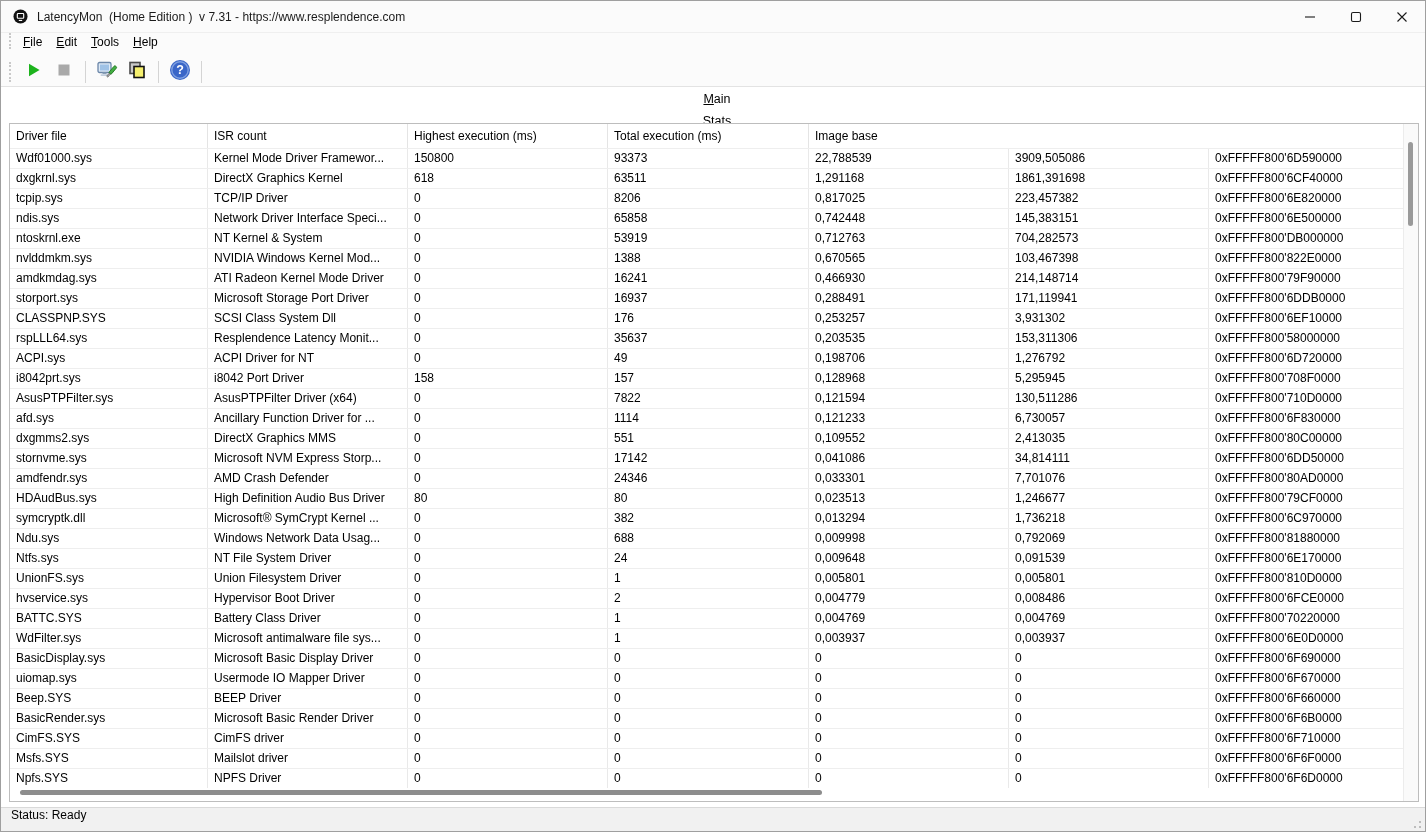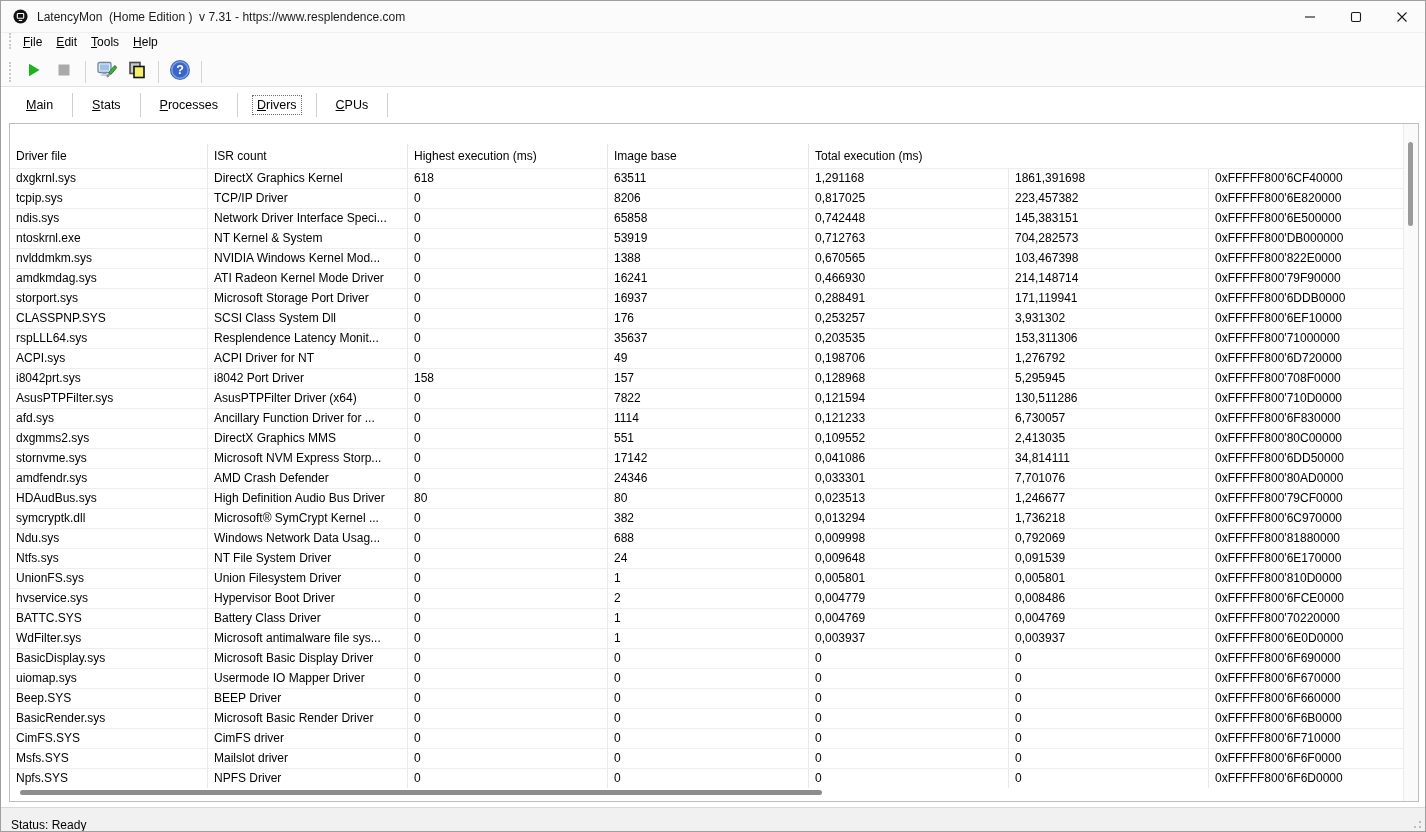--- a/index.html
+++ b/index.html
@@ -21,43 +21,43 @@
   .menubar::before{content:"";width:0;height:16px;border-left:2px dotted #c9c9c9;margin-right:5px;}
   .menu-item{padding:2px 7px;cursor:default;}
   
   .toolbar{position:absolute;left:0;top:56px;width:100%;height:30px;background:#fbfbfb;
     display:flex;align-items:center;padding-left:8px;box-sizing:border-box;border-bottom:1px solid #e3e3e3;}
   .toolbar::before{content:"";width:0;height:20px;border-left:2px dotted #c9c9c9;margin-right:8px;}
   .tbtn{width:26px;height:24px;display:flex;align-items:center;justify-content:center;margin:0 2px;cursor:default;}
   .tsep-v{width:1px;height:22px;background:#d4d4d4;margin:0 6px;}
   
   .tabbar{position:absolute;left:0;top:87px;width:100%;height:33px;background:#ffffff;
-    display:flex;align-items:center;padding-left:8px;box-sizing:border-box;font-size:12.5px;}
+    display:flex;align-items:center;padding-left:8px;box-sizing:border-box;font-size:12.5px;flex-direction:column;}
   .tab{padding:4px 12px;cursor:default;white-space:nowrap;}
   .tab .tlabel{padding:2px 4px;border:1px dotted transparent;}
   .tab.selected .tlabel{border:1px dotted #6e6e6e;text-align:center;}
   .tabsep{width:1px;height:24px;background:#cfcfcf;margin:0 2px;}
   
   .tbl{position:absolute;left:8px;top:122px;width:1410px;height:679px;background:#fff;
     border:1px solid #bdbdbd;box-sizing:border-box;overflow:hidden;}
   .grid7{display:grid;grid-template-columns:197px 200px 200px 201px 200px 200px auto;}
   .hcell{height:24px;line-height:24px;padding-left:6px;box-sizing:border-box;background:#fff;
-    border-left:1px solid #e4e4e4;overflow:hidden;white-space:nowrap;cursor:default;margin-top:20px;}
+    border-left:1px solid #e4e4e4;overflow:hidden;white-space:nowrap;cursor:default;}
   .hcell:first-child{border-left:none;}
   .trow{height:20px;box-sizing:border-box;border-top:1px solid #eeeeee;}
   .cell{height:19px;line-height:19px;padding-left:6px;box-sizing:border-box;
     border-left:1px solid #e9e9e9;overflow:hidden;white-space:nowrap;}
   .cell:first-child{border-left:none;}
   
   .vscroll{position:absolute;right:0;top:0;width:15px;height:100%;background:#fafafa;border-left:1px solid #ececec;box-sizing:border-box;}
   .vthumb{position:absolute;left:4px;top:18px;width:5px;height:84px;background:#9a9a9a;border-radius:2.5px;}
   .hthumb{position:absolute;left:10px;top:666px;width:802px;height:5px;background:#8d8d8d;border-radius:2.5px;}
   
   .statusbar{position:absolute;left:0;top:806px;width:100%;height:25px;background:#f1f1f1;
-    border-top:1px solid #d9d9d9;box-sizing:border-box;display:flex;align-items:flex-end;padding-left:10px;}
+    border-top:1px solid #d9d9d9;box-sizing:border-box;display:flex;align-items:flex-start;padding-left:10px;}
   .grip{position:absolute;right:3px;bottom:3px;width:12px;height:12px;}
   .grip i{position:absolute;width:2px;height:2px;background:#bdbdbd;}
   .grip i:nth-child(1){right:1px;bottom:1px;}
   .grip i:nth-child(2){right:1px;bottom:6px;}
   .grip i:nth-child(3){right:6px;bottom:1px;}
   u{text-decoration:underline;}
 </style>
 </head>
 <body>
 
@@ -150,24 +150,33 @@
       <span class="tabsep"></span>
       <span class="tab"><span class="tlabel"><u>C</u>PUs</span></span>
       <span class="tabsep"></span>
     </div>
 
   <div class="tbl">
     <div class="grid7" id="thead">
         <div class="hcell">Driver file</div>
         <div class="hcell">ISR count</div>
         <div class="hcell">Highest execution (ms)</div>
+        <div class="hcell">Total execution (ms)</div>
         <div class="hcell">Image base</div>
-        <div class="hcell">Total execution (ms)</div>
       </div>
     <div id="tbody">
+        <div class="trow grid7">
+          <div class="cell">Wdf01000.sys</div>
+          <div class="cell">Kernel Mode Driver Framewor...</div>
+          <div class="cell">150800</div>
+          <div class="cell">93373</div>
+          <div class="cell">22,788539</div>
+          <div class="cell">3909,505086</div>
+          <div class="cell">0xFFFFF800'6D590000</div>
+        </div>
         <div class="trow grid7">
           <div class="cell">dxgkrnl.sys</div>
           <div class="cell">DirectX Graphics Kernel</div>
           <div class="cell">618</div>
           <div class="cell">63511</div>
           <div class="cell">1,291168</div>
           <div class="cell">1861,391698</div>
           <div class="cell">0xFFFFF800'6CF40000</div>
         </div>
         <div class="trow grid7">
@@ -233,21 +242,21 @@
           <div class="cell">3,931302</div>
           <div class="cell">0xFFFFF800'6EF10000</div>
         </div>
         <div class="trow grid7">
           <div class="cell">rspLLL64.sys</div>
           <div class="cell">Resplendence Latency Monit...</div>
           <div class="cell">0</div>
           <div class="cell">35637</div>
           <div class="cell">0,203535</div>
           <div class="cell">153,311306</div>
-          <div class="cell">0xFFFFF800'71000000</div>
+          <div class="cell">0xFFFFF800'58000000</div>
         </div>
         <div class="trow grid7">
           <div class="cell">ACPI.sys</div>
           <div class="cell">ACPI Driver for NT</div>
           <div class="cell">0</div>
           <div class="cell">49</div>
           <div class="cell">0,198706</div>
           <div class="cell">1,276792</div>
           <div class="cell">0xFFFFF800'6D720000</div>
         </div>

